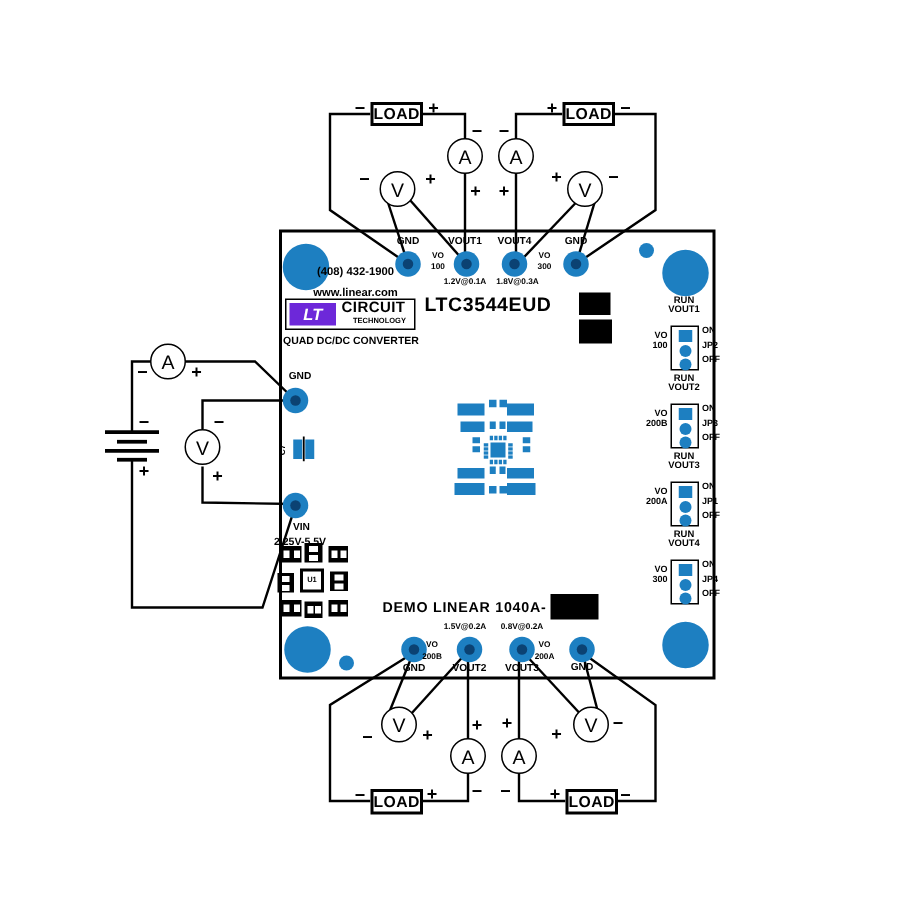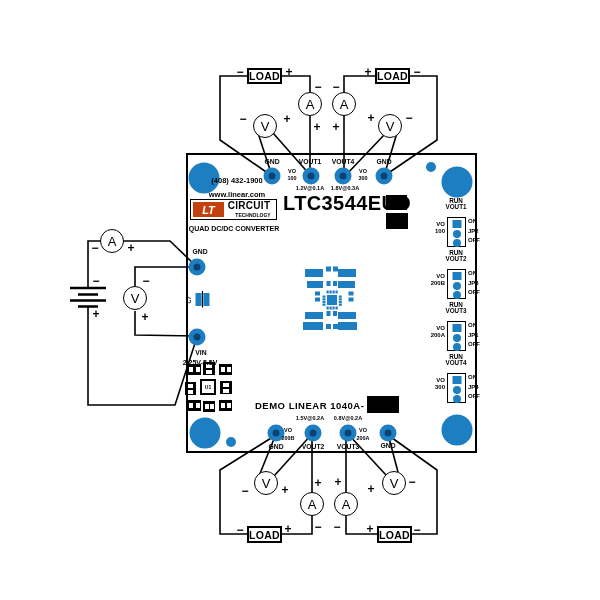--- a/index.html
+++ b/index.html
@@ -25,21 +25,21 @@
   .jblock{position:absolute;width:19px;height:30px;border:1.8px solid #000;background:#fff;}
   .jpin-sq{position:absolute;left:50%;transform:translateX(-50%);top:2px;width:9px;height:8px;background:#1d7fc1;}
   .jpin-c{position:absolute;left:50%;transform:translateX(-50%);width:8px;height:8px;border-radius:50%;background:#1d7fc1;}
   .comp{position:absolute;background:#000;display:flex;justify-content:space-between;align-items:center;padding:1.5px;}
   .comp.v{flex-direction:column;}
   .comp .cpad{background:#fff;width:4px;height:72%;}
   .comp.v .cpad{width:72%;height:4px;}
   .compU{position:absolute;border:2px solid #000;background:#fff;display:flex;align-items:center;justify-content:center;
          font-size:5px;font-weight:bold;}
   .lt-outer{position:absolute;left:190px;top:199px;width:87px;height:21px;border:1.5px solid #000;background:#fff;}
-  .lt-mark{position:absolute;left:193px;top:202px;width:31px;height:15px;background:#c2410c;color:#fff;
+  .lt-mark{position:absolute;left:193px;top:202px;width:31px;height:15px;background:#6d28d9;color:#fff;
            display:flex;align-items:center;justify-content:center;font-size:11px;font-weight:bold;font-style:italic;}
   .blackbox{position:absolute;background:#000;}
 </style>
 </head>
 <body>
 
 <div id="stage">
 
   <div class="board"></div>
 
@@ -203,21 +203,21 @@
 
   <span class="t" style="left:237px;top:181px;font-size:7.5px;">(408) 432-1900</span>
   <span class="t" style="left:237px;top:195px;font-size:7.5px;">www.linear.com</span>
   <div class="lt-outer"></div>
   <div class="lt-mark">
       <span>LT</span>
     </div>
   <span class="t" style="left:249px;top:206px;font-size:10px;letter-spacing:0.3px;">CIRCUIT</span>
   <span class="t" style="left:253px;top:214.5px;font-size:5px;">TECHNOLOGY</span>
   <span class="t" style="left:234px;top:227.5px;font-size:7px;">QUAD DC/DC CONVERTER</span>
-  <span class="t tl" style="left:283px;top:203px;font-size:20px;letter-spacing:0.4px;">LTC3544EUD</span>
+  <span class="t tl" style="left:283px;top:203px;font-size:13px;letter-spacing:0.4px;">LTC3544EUD</span>
   <span class="t tl" style="left:255px;top:406px;font-size:9.5px;letter-spacing:0.5px;">DEMO LINEAR 1040A-</span>
   <span class="t" style="left:190px;top:300px;font-size:5.5px;transform:translate(-50%,-50%) rotate(-90deg);">C7</span>
 
   <span class="t" style="left:272px;top:162px;font-size:6.8px;">GND</span>
   <span class="t" style="left:292px;top:172px;font-size:5.5px;">VO</span>
   <span class="t" style="left:292px;top:179px;font-size:5.5px;">100</span>
   <span class="t" style="left:310px;top:162px;font-size:6.8px;">VOUT1</span>
   <span class="t" style="left:310px;top:189px;font-size:5.5px;">1.2V@0.1A</span>
   <span class="t" style="left:343px;top:162px;font-size:6.8px;">VOUT4</span>
   <span class="t" style="left:345px;top:189px;font-size:5.5px;">1.8V@0.3A</span>

